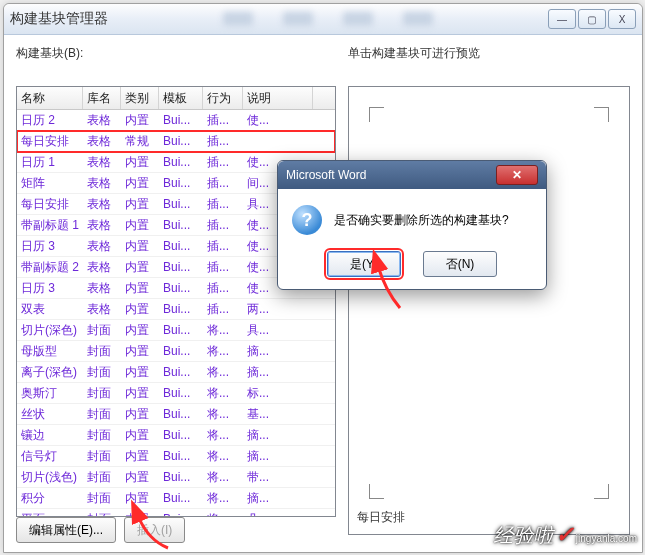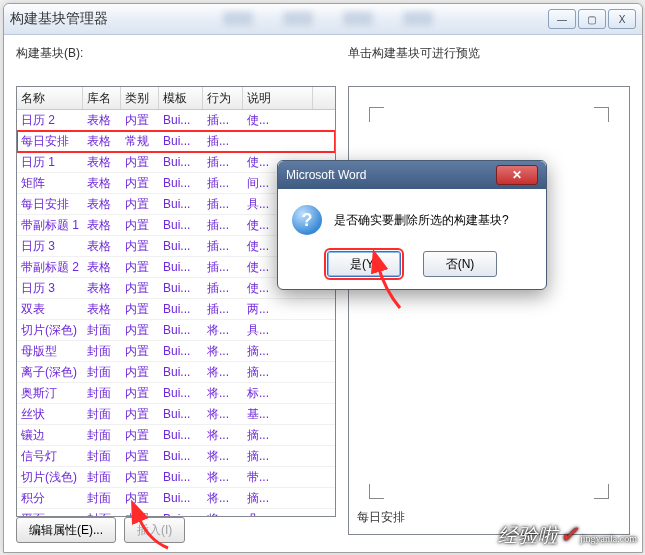--- a/index.html
+++ b/index.html
@@ -42,21 +42,21 @@
 .dlgrow{display:flex;align-items:center;gap:12px;margin-bottom:16px}
 .qicon{width:30px;height:30px;border-radius:50%;background:radial-gradient(circle at 35% 30%,#bfe0ff,#3a8ad6 70%);display:flex;align-items:center;justify-content:center;color:#fff;font-size:18px;font-weight:bold}
 .dlgbtns{display:flex;justify-content:center;gap:22px}
 .dbtn{width:72px;height:24px;border:1px solid #6a7a90;border-radius:3px;background:linear-gradient(#fdfdfd,#e2e8f0);display:flex;align-items:center;justify-content:center}
 .dbtn.default{border:1px solid #3a70c0;box-shadow:0 0 0 1px #8ab8f0 inset}
 .dbtn.hl{outline:2px solid #ff2a2a;outline-offset:1px}
 
 .arrow{position:absolute;pointer-events:none}
 .arrow svg{overflow:visible}
 
-.wm{position:absolute;right:8px;bottom:6px;color:#fff;font-family:Liberation Serif, serif;font-style:italic;font-size:20px;text-shadow:0 0 4px #000,0 0 2px #000;display:flex;align-items:baseline;gap:2px}
+.wm{position:absolute;right:8px;bottom:6px;color:#fff;font-family:Liberation Sans, sans-serif;font-style:italic;font-size:20px;text-shadow:0 0 4px #000,0 0 2px #000;display:flex;align-items:baseline;gap:2px}
 .wm .sub{font-size:10px;font-style:normal}
 .wm .chk{color:#e03030;font-weight:bold;font-size:22px}
 </style>
 </head>
 <body>
 
 <div class="window">
   <div class="titlebar">
     <span class="title">构建基块管理器</span>
     <div class="blur">

